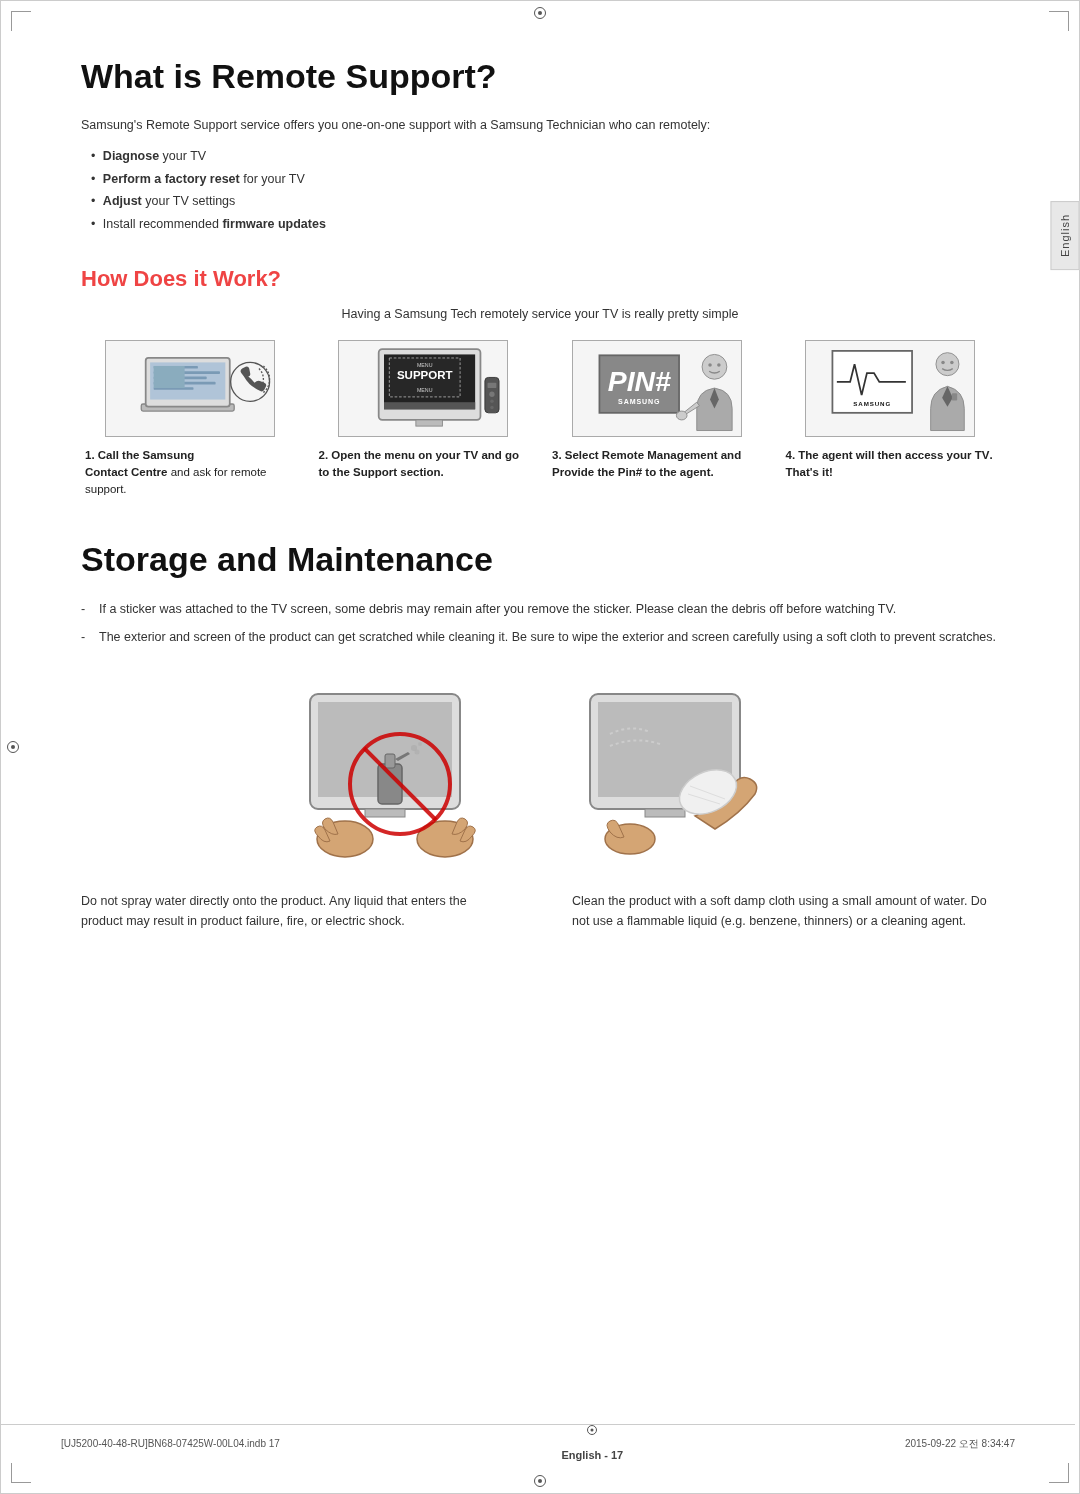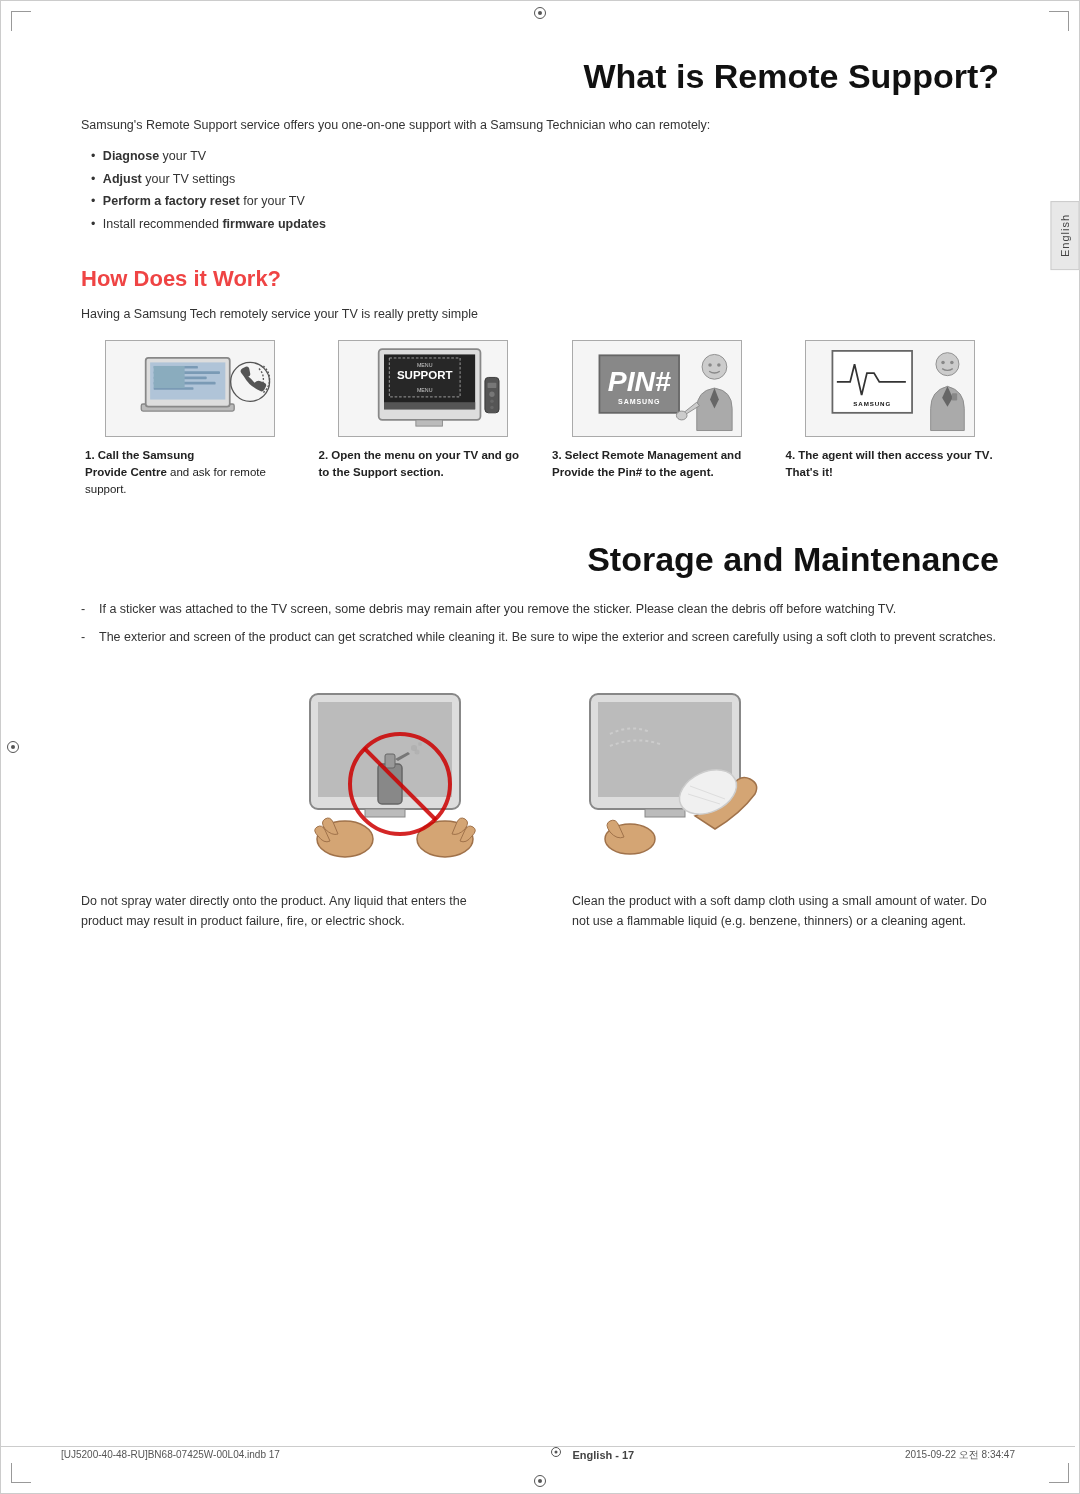--- a/index.html
+++ b/index.html
@@ -71,21 +71,20 @@
       letter-spacing: 1px;
     }
 
     
     .section-title {
       font-size: 34px;
       font-weight: 700;
       margin-bottom: 14px;
       margin-top: 10px;
       color: #111;
-      text-align: right;
     }
     .intro-text {
       font-size: 12.5px;
       margin-bottom: 12px;
       color: #333;
     }
     .bullet-list {
       list-style: none;
       padding-left: 10px;
     }
@@ -104,20 +103,21 @@
       font-size: 22px;
       font-weight: 700;
       margin-top: 28px;
       margin-bottom: 10px;
       color: #ef4444;
     }
     .subsection-intro {
       font-size: 12.5px;
       margin-bottom: 16px;
       color: #333;
+      text-align: center;
     }
 
     
     .steps-row {
       display: flex;
       gap: 16px;
       margin-bottom: 16px;
       align-items: flex-start;
     }
     .step-item {
@@ -210,21 +210,22 @@
       align-items: center;
       padding: 0 60px;
       border-top: 1px solid #ccc;
     }
     .footer-left {
       font-size: 10px;
       color: #555;
     }
     .footer-center {
       display: flex;
-      flex-direction: row;
+      flex-direction: column;
+      align-items: center;
       gap: 12px;
     }
     .footer-page {
       font-size: 11px;
       color: #444;
       font-weight: 600;
     }
     .footer-circle {
       width: 10px; height: 10px;
       border: 1.5px solid #555;
@@ -300,22 +301,22 @@
   <div class="language-tab">
     <span>English</span>
   </div>
 
   <h1 class="section-title">What is Remote Support?</h1>
 
   <p class="intro-text">Samsung's Remote Support service offers you one-on-one support with a Samsung Technician who can remotely:</p>
 
   <ul class="bullet-list">
     <li><strong>Diagnose</strong> your TV</li>
+    <li><strong>Perform a factory reset</strong> for your TV</li>
     <li><strong>Adjust</strong> your TV settings</li>
-    <li><strong>Perform a factory reset</strong> for your TV</li>
     <li>Install recommended <strong>firmware updates</strong></li>
   </ul>
 
   <h2 class="subsection-title">How Does it Work?</h2>
   <p class="subsection-intro">Having a Samsung Tech remotely service your TV is really pretty simple</p>
 
   <div class="steps-row">
 
     <div class="step-item">
       <div class="step-image">
@@ -339,21 +340,21 @@
           <circle cx="138" cy="45" r="22" fill="none" stroke="#555" stroke-width="1.5"></circle>
 
           <path d="M128,35 Q126,32 129,30 L133,28 Q136,27 137,30 L138,35 Q139,38 136,39 Q140,42 143,46 Q146,43 149,44 L154,46 Q157,47 156,50 L154,54 Q152,57 149,55 Q137,50 131,39 Z" fill="#555"></path>
 
           <path d="M148,30 Q153,35 153,42 Q153,49 148,54" fill="none" stroke="#555" stroke-width="1.5" stroke-dasharray="2,2"></path>
           <path d="M153,27 Q160,33 160,42 Q160,51 153,57" fill="none" stroke="#555" stroke-width="1.5" stroke-dasharray="2,2"></path>
         </svg>
       </div>
       <div class="step-desc">
         <span class="step-num">1. <strong>Call the Samsung</strong></span><br>
-        <span><strong>Provide Centre</strong> and ask for remote support.</span>
+        <span><strong>Contact Centre</strong> and ask for remote support.</span>
       </div>
     </div>
 
     <div class="step-item">
       <div class="step-image">
         <svg width="165" height="105" viewBox="0 0 165 105">
 
           <rect x="20" y="8" width="115" height="80" rx="4" fill="#ddd" stroke="#888" stroke-width="2"></rect>
 
           <rect x="26" y="14" width="103" height="62" fill="#222"></rect>

